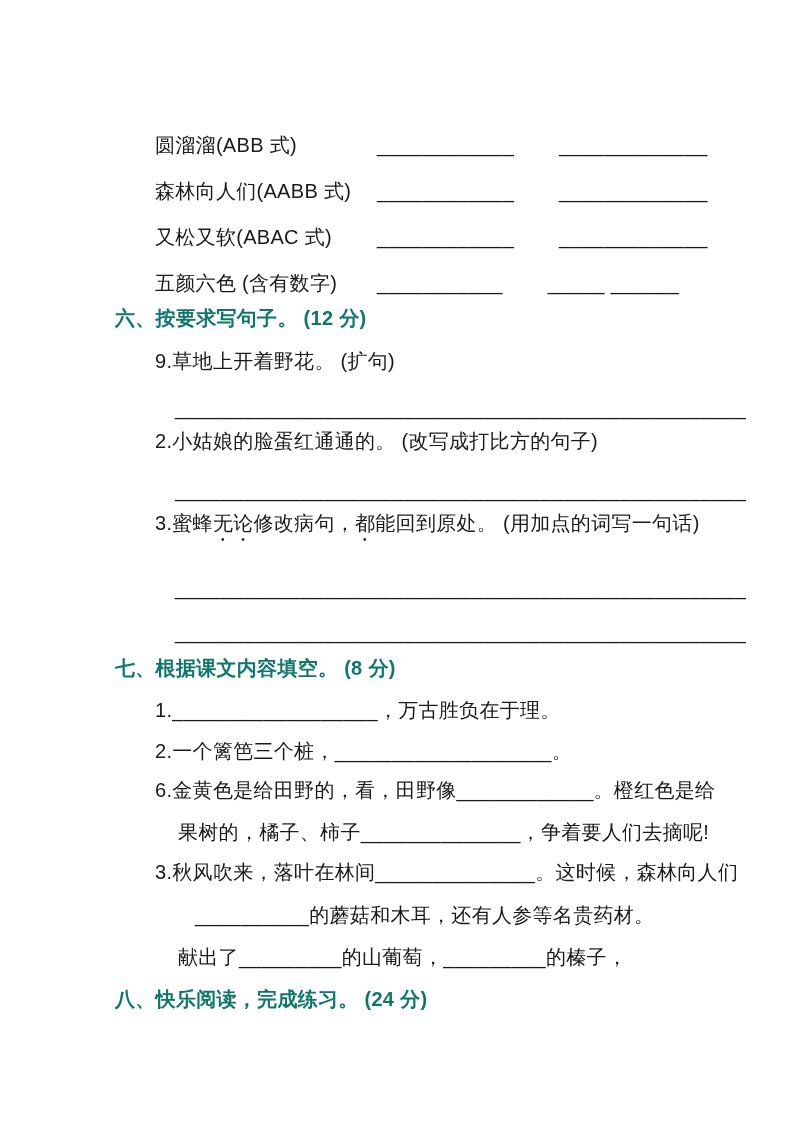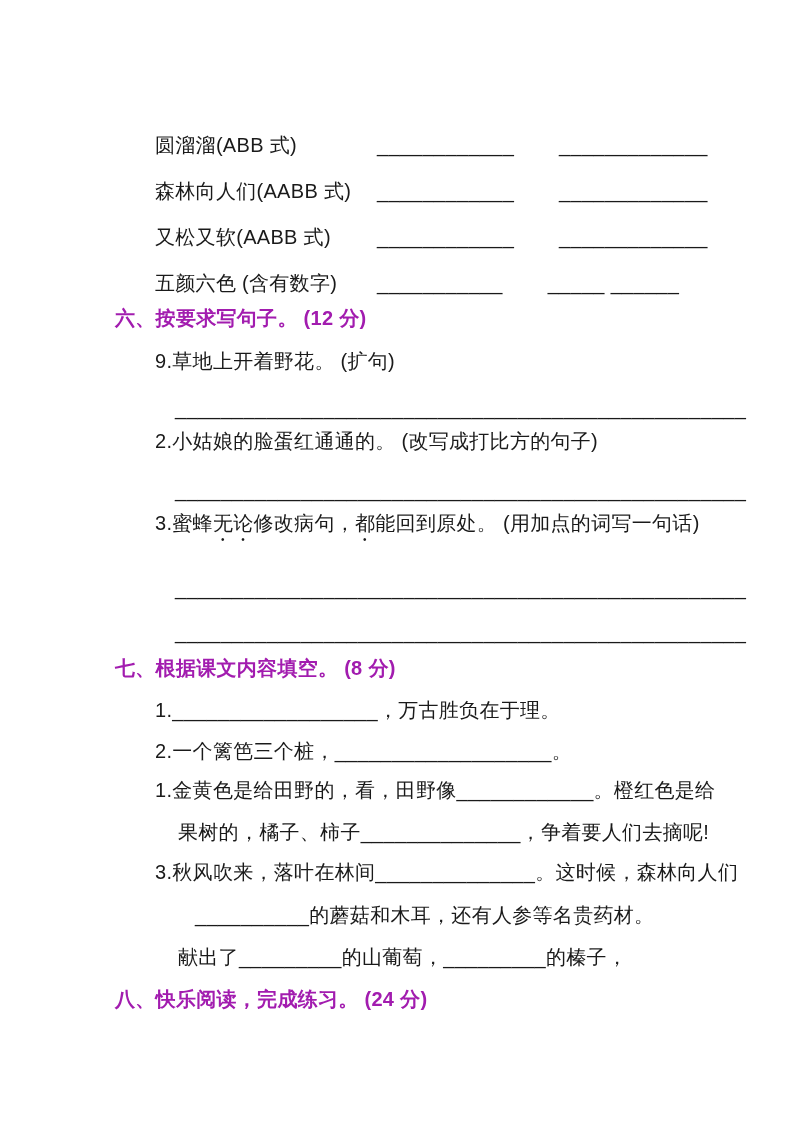--- a/index.html
+++ b/index.html
@@ -19,21 +19,21 @@
     padding: 103px 20px 0 115px;
   }
   .line {
     font-size: 20px;
     line-height: 23px;
     white-space: nowrap;
     letter-spacing: 0.3px;
   }
   .heading {
     font-weight: 700;
-    color: #a21caf;
+    color: #0f766e;
   }
   
   .w-row {
     display: flex;
     margin-left: 40px;
     margin-bottom: 23px;
   }
   .w-label { flex: 0 0 222px; }
   .w-blank2 { margin-left: 45px; }
   .w-row:last-child { margin-bottom: 0; }
@@ -74,21 +74,21 @@
         <span class="line w-label">圆溜溜(ABB 式)</span>
         <span class="line">____________</span>
         <span class="line w-blank2">_____________</span>
       </div>
       <div class="w-row">
         <span class="line w-label">森林向人们(AABB 式)</span>
         <span class="line">____________</span>
         <span class="line w-blank2">_____________</span>
       </div>
       <div class="w-row">
-        <span class="line w-label">又松又软(AABB 式)</span>
+        <span class="line w-label">又松又软(ABAC 式)</span>
         <span class="line">____________</span>
         <span class="line w-blank2">_____________</span>
       </div>
       <div class="w-row">
         <span class="line w-label">五颜六色 (含有数字)</span>
         <span class="line">___________</span>
         <span class="line w-blank2">_____ ______</span>
       </div>
     </div>
 
@@ -106,21 +106,21 @@
       </div>
       <div class="line ans mt-32">__________________________________________________</div>
 
       <div class="line ans mt-21">__________________________________________________</div>
     </div>
 
     <div>
       <div class="line heading mt-13">七、根据课文内容填空。 (8 分)</div>
       <div class="line q mt-19">1.__________________，万古胜负在于理。</div>
       <div class="line q mt-18">2.一个篱笆三个桩，___________________。</div>
-      <div class="line q mt-16">1.金黄色是给田野的，看，田野像____________。橙红色是给</div>
+      <div class="line q mt-16">6.金黄色是给田野的，看，田野像____________。橙红色是给</div>
       <div class="line indent1 mt-19">果树的，橘子、柿子______________，争着要人们去摘呢!</div>
       <div class="line q mt-17">3.秋风吹来，落叶在林间______________。这时候，森林向人们</div>
       <div class="line indent2 mt-20">__________的蘑菇和木耳，还有人参等名贵药材。</div>
       <div class="line indent1 mt-19">献出了_________的山葡萄，_________的榛子，</div>
     </div>
 
     <div>
       <div class="line heading mt-19">八、快乐阅读，完成练习。 (24 分)</div>
     </div>
 

